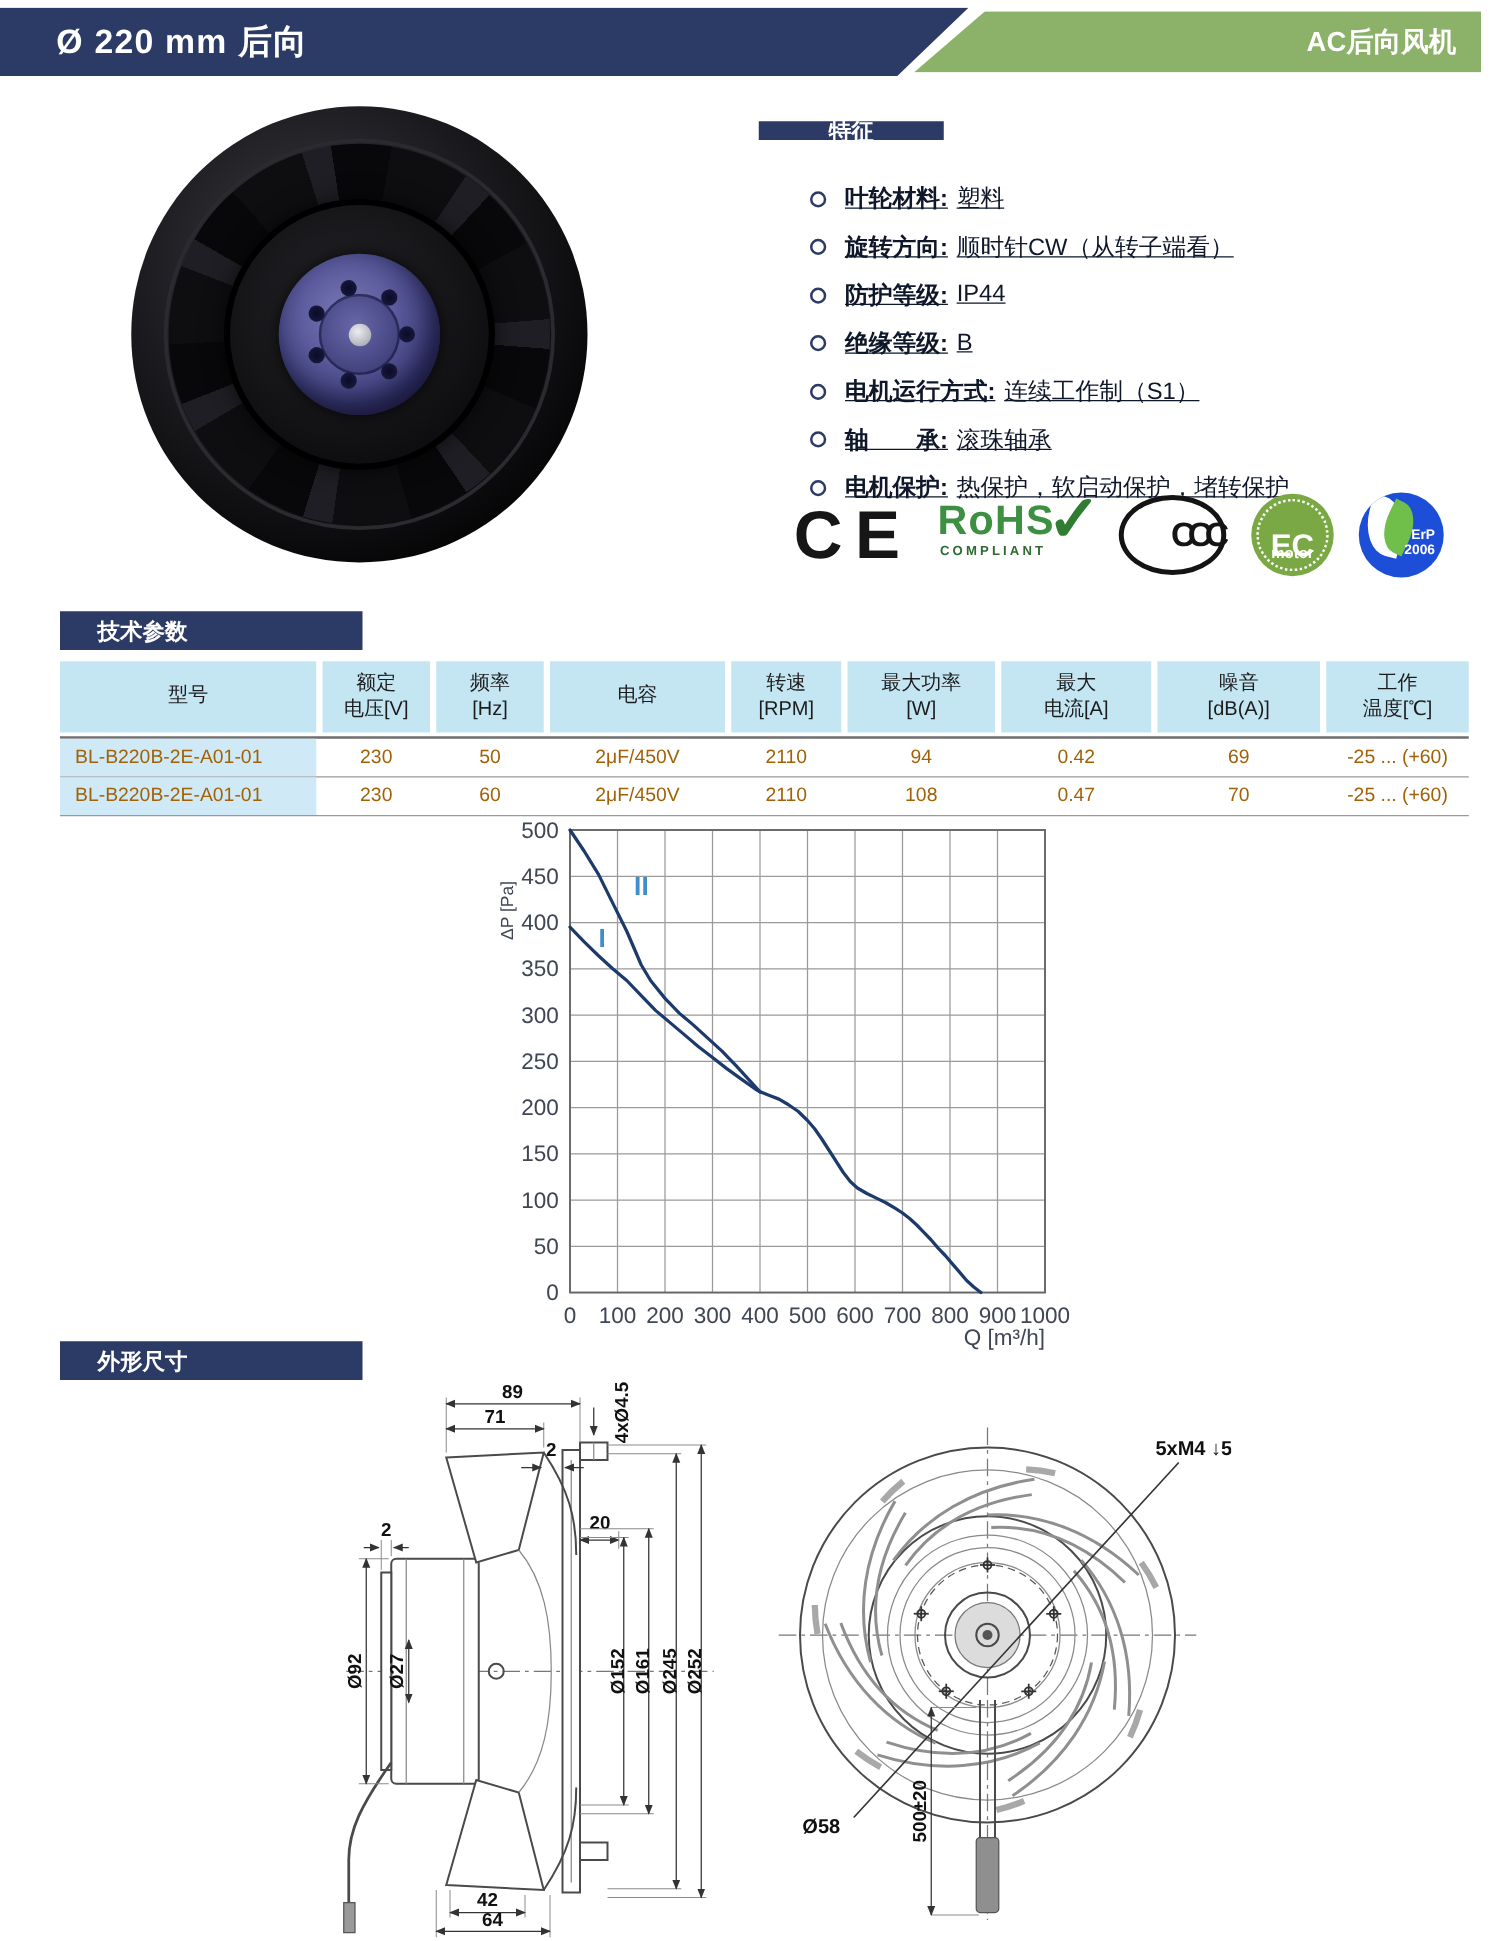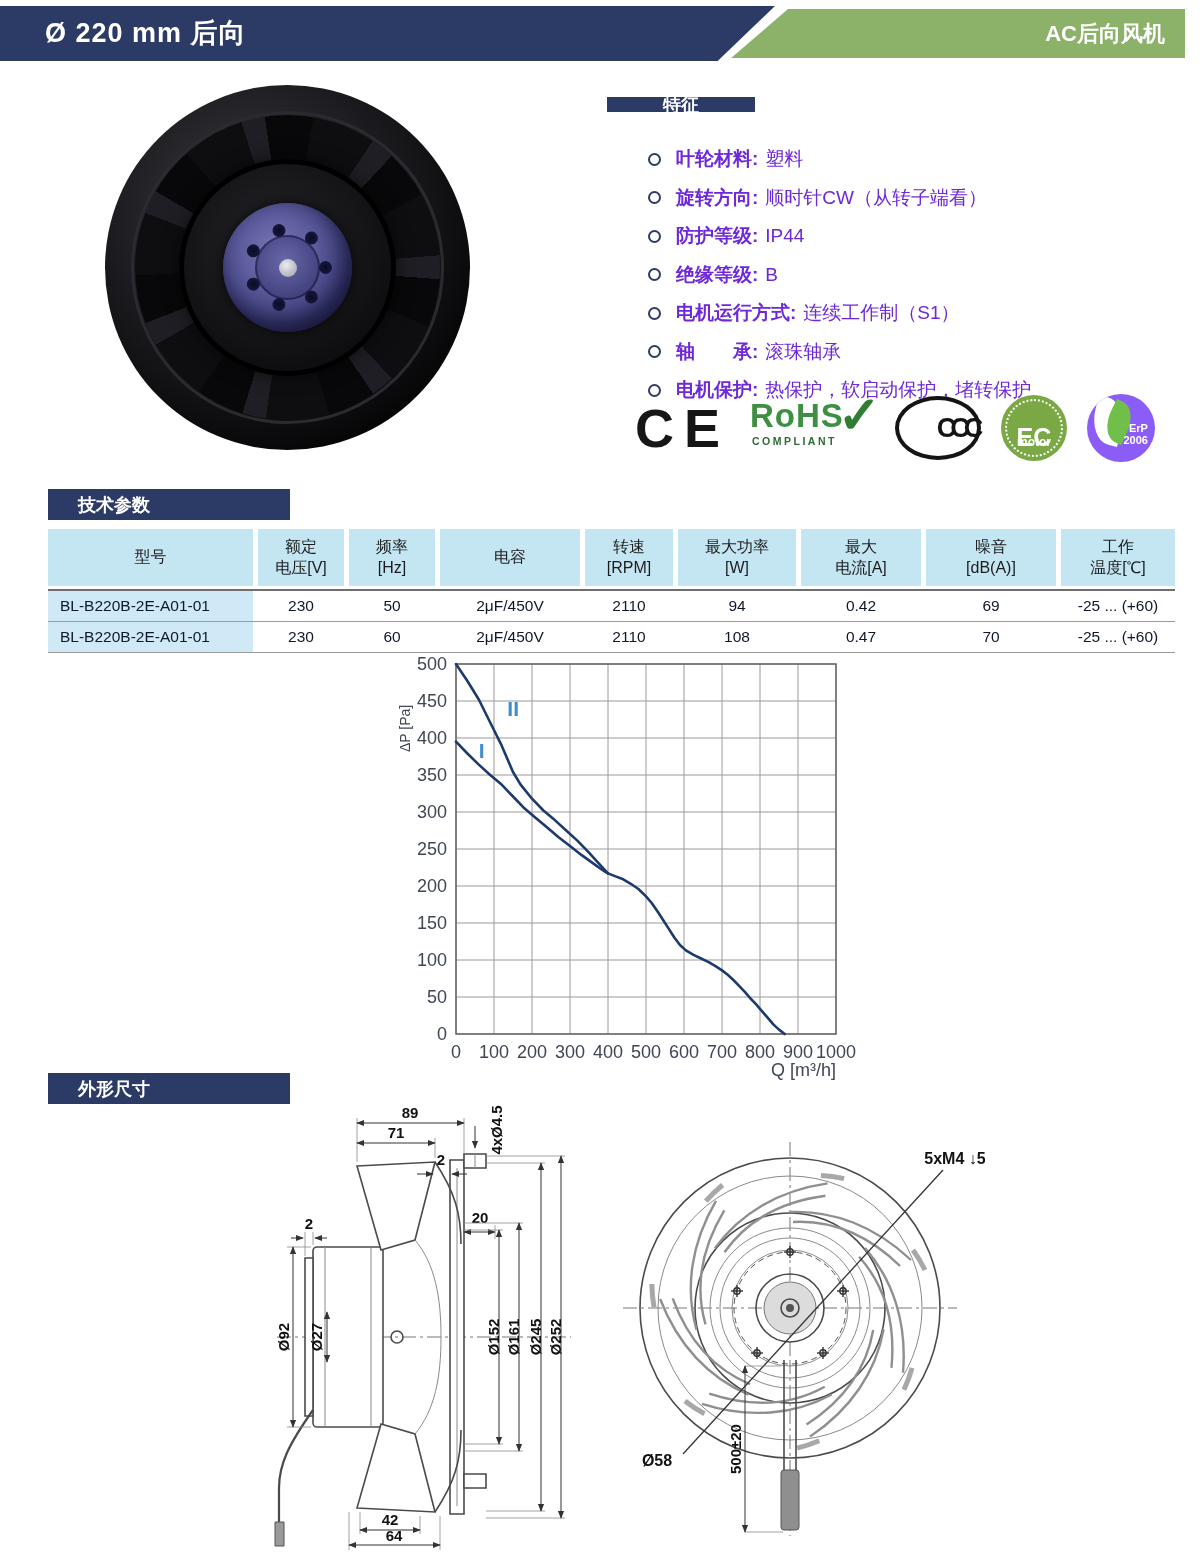--- a/index.html
+++ b/index.html
@@ -31,56 +31,56 @@
   .fan .cap{width:18px;height:18px;left:50%;top:50%;margin:-9px 0 0 -9px;background:radial-gradient(circle at 40% 35%,#ecedf2,#9a9aa5);}
 
   
   .sec-title{position:absolute;background:#2c3a66;color:#fff;font-weight:bold;font-size:18px;
     display:flex;align-items:center;}
   .sec-title.center{justify-content:center;}
   .sec-title.padded{padding-left:30px;}
 
   
   .features{position:absolute;left:648px;top:146px;width:520px;}
-  .feat-item{display:flex;align-items:center;margin-bottom:12.5px;font-size:19px;color:#6d28d9;}
+  .feat-item{display:flex;align-items:center;margin-bottom:12.5px;font-size:19px;color:#0f172a;text-decoration:underline;}
   .feat-bullet{flex:0 0 auto;width:9px;height:9px;border:2.5px solid #2c3a66;border-radius:50%;margin-right:15px;}
   .feat-label{font-weight:bold;white-space:pre;}
   .feat-value{margin-left:7px;}
 
   
   .certs{position:absolute;left:635px;top:388px;width:520px;height:80px;display:flex;
     align-items:center;justify-content:space-between;}
   .cert-ce{font-size:54px;font-weight:bold;color:#161616;letter-spacing:10px;line-height:70px;}
   .cert-rohs{position:relative;width:125px;height:70px;}
   .cert-rohs .main{position:absolute;left:0;top:4px;font-size:33px;font-weight:bold;color:#3d8f41;letter-spacing:1px;}
   .cert-rohs .sub{position:absolute;left:2px;top:42px;font-size:10.5px;font-weight:bold;color:#2f6b33;letter-spacing:2.5px;}
   .cert-rohs .check{position:absolute;right:-6px;top:-8px;font-size:52px;color:#2e7d32;font-weight:bold;}
   .cert-ccc{width:78px;height:56px;border:4px solid #141414;border-radius:50%;
     display:flex;align-items:center;justify-content:center;}
   .cert-ccc span{font-size:27px;font-weight:bold;color:#141414;letter-spacing:-6px;padding-right:6px;margin-left:44px;}
   .cert-ec{position:relative;width:66px;height:66px;border-radius:50%;background:#7aa844;}
   .cert-ec .dots{position:absolute;inset:4px;border:2px dotted #ffffff;border-radius:50%;}
   .cert-ec .t1{position:absolute;width:100%;text-align:center;top:28px;font-size:25px;font-weight:bold;color:#fff;}
   .cert-ec .t2{position:absolute;width:100%;text-align:center;top:40px;font-size:12px;font-weight:bold;color:#fff;}
-  .cert-erp{position:relative;width:68px;height:68px;border-radius:50%;background:#8b5cf6;overflow:hidden;}
+  .cert-erp{position:relative;width:68px;height:68px;border-radius:50%;background:#1d4ed8;overflow:hidden;}
   .cert-erp .leaf1{position:absolute;left:6px;top:4px;width:30px;height:46px;background:#ffffff;
     border-radius:0 70% 0 70%;transform:rotate(14deg);}
   .cert-erp .leaf2{position:absolute;left:20px;top:8px;width:24px;height:40px;background:#6fbf4a;
     border-radius:0 70% 0 70%;transform:rotate(26deg);}
   .cert-erp .t{position:absolute;right:7px;top:28px;text-align:right;color:#fff;font-weight:bold;
     font-size:11px;line-height:12px;}
 
   
   .spec-table{position:absolute;left:48px;top:529px;width:1127px;}
   .spec-grid{display:grid;grid-template-columns:205px 86px 86px 140px 88px 118px 120px 130px 114px;column-gap:5px;}
   .spec-head .cell{background:#c4e6f3;min-height:57px;display:flex;align-items:center;justify-content:center;
     text-align:center;font-size:16px;color:#1c1c1c;white-space:pre-line;line-height:1.3;}
   .spec-body{border-top:2px solid #6f6f6f;margin-top:3px;}
   .spec-row{border-bottom:1.5px solid #9a9a9a;}
-  .spec-row .cell{height:30px;display:flex;align-items:center;justify-content:center;font-size:15.5px;color:#0f172a;}
+  .spec-row .cell{height:30px;display:flex;align-items:center;justify-content:center;font-size:15.5px;color:#a16207;}
   .spec-row .cell.model{background:#cfeaf6;justify-content:flex-start;padding-left:12px;font-size:15.5px;}
 
   
   .chart{position:absolute;left:392px;top:652px;width:470px;height:430px;}
 
   
   .svgbox{position:absolute;}
   .dwg line,.dwg path,.dwg rect,.dwg circle,.dwg ellipse,.dwg polygon{vector-effect:non-scaling-stroke;}
   .ol{fill:none;stroke:#4a4a4a;stroke-width:1.6;}
   .ol2{fill:#ffffff;stroke:#4a4a4a;stroke-width:1.6;}

